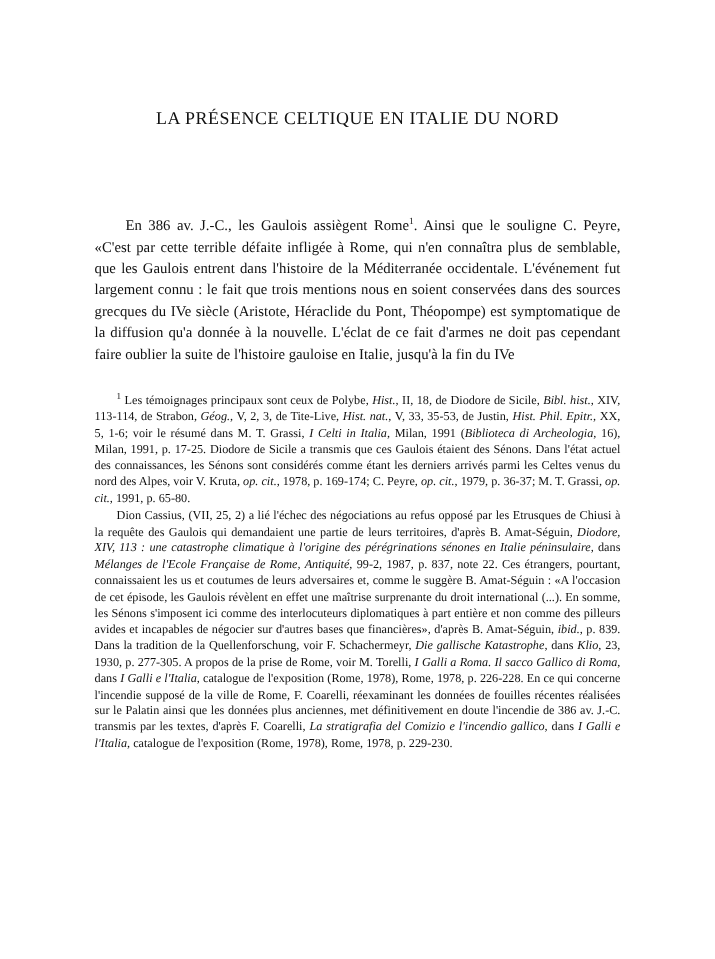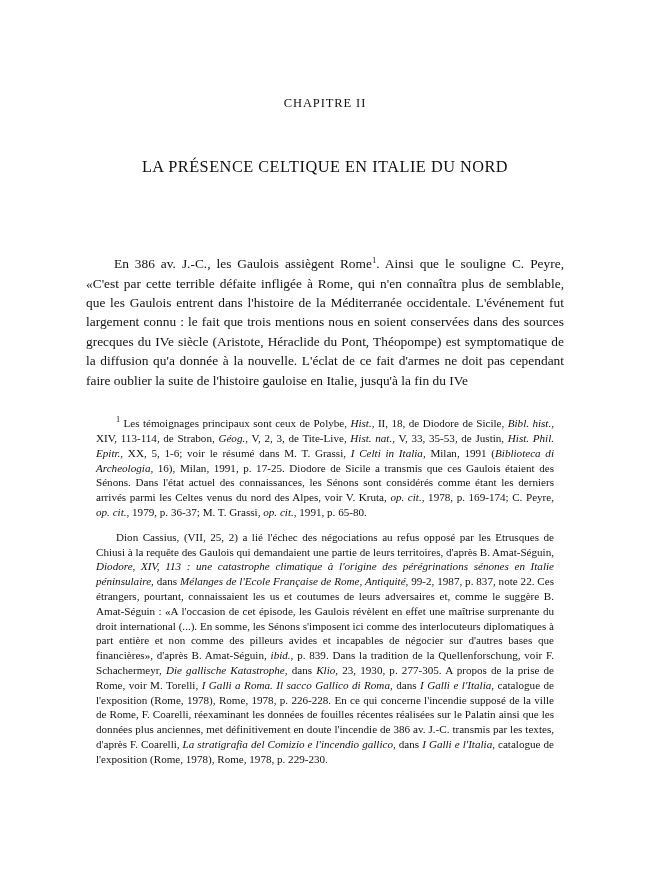--- a/index.html
+++ b/index.html
@@ -50,21 +50,21 @@
     hyphens: manual;
     font-family: Liberation Serif, serif;
   }
   .footnote-block {
     margin-top: 26px;
     font-size: 11.1px;
     line-height: 1.335;
     text-align: justify;
   }
   .footnote-p {
-    margin: 10px;
+    margin: 0;
     text-indent: 20px;
   }
   .footnote-p + .footnote-p {
     margin-top: 1px;
     font-family: Liberation Serif, serif;
   }
   .fn-marker {
     vertical-align: super;
     font-size: 8.2px;
     line-height: 0;
@@ -79,21 +79,20 @@
     font-size: 0.68em;
     line-height: 0;
   }
   i { font-style: italic; }
 </style>
 </head>
 <body>
 
 <div class="page">
 
-  <div class="chapter-label">CHAPITRE II</div>
 
   <h1 class="doc-title">
     <span class="line">LA PRÉSENCE CELTIQUE EN ITALIE DU NORD</span>
   </h1>
 
   <p class="body-text"><span>En 386 av. J.-C., les Gaulois assiègent Rome</span><sup class="ref">1</sup><span>. Ainsi que le souligne C. Peyre, «C'est par cette terrible défaite infligée à Rome, qui n'en connaîtra plus de semblable, que les Gaulois entrent dans l'histoire de la Méditerranée occidentale. L'événement fut largement connu : le fait que trois mentions nous en soient conservées dans des sources grecques du IVe siècle (Aristote, Héraclide du Pont, Théopompe) est symptomatique de la diffusion qu'a donnée à la nouvelle. L'éclat de ce fait d'armes ne doit pas cependant faire oublier la suite de l'histoire gauloise en Italie, jusqu'à la fin du IVe</span></p>
 
   <div class="footnote-block">
     <p class="footnote-p"><span class="fn-marker">1</span><span> Les témoignages principaux sont ceux de Polybe, <i>Hist.</i>, II, 18, de Diodore de Sicile, <i>Bibl. hist.</i>, XIV, 113-114, de Strabon, <i>Géog.</i>, V, 2, 3, de Tite-Live, <i>Hist. nat.</i>, V, 33, 35-53, de Justin, <i>Hist. Phil. Epitr.</i>, XX, 5, 1-6; voir le résumé dans M. T. Grassi, <i>I Celti in Italia</i>, Milan, 1991 (<i>Biblioteca di Archeologia</i>, 16), Milan, 1991, p. 17-25. Diodore de Sicile a transmis que ces Gaulois étaient des Sénons. Dans l'état actuel des connaissances, les Sénons sont considérés comme étant les derniers arrivés parmi les Celtes venus du nord des Alpes, voir V. Kruta, <i>op. cit.</i>, 1978, p. 169-174; C. Peyre, <i>op. cit.</i>, 1979, p. 36-37; M. T. Grassi, <i>op. cit.</i>, 1991, p. 65-80.</span></p>
     <p class="footnote-p"><span>Dion Cassius, (VII, 25, 2) a lié l'échec des négociations au refus opposé par les Etrusques de Chiusi à la requête des Gaulois qui demandaient une partie de leurs territoires, d'après B. Amat-Séguin, <i>Diodore, XIV, 113 : une catastrophe climatique à l'origine des pérégrinations sénones en Italie péninsulaire</i>, dans <i>Mélanges de l'Ecole Française de Rome, Antiquité</i>, 99-2, 1987, p. 837, note 22. Ces étrangers, pourtant, connaissaient les us et coutumes de leurs adversaires et, comme le suggère B. Amat-Séguin : «A l'occasion de cet épisode, les Gaulois révèlent en effet une maîtrise surprenante du droit international (...). En somme, les Sénons s'imposent ici comme des interlocuteurs diplomatiques à part entière et non comme des pilleurs avides et incapables de négocier sur d'autres bases que financières», d'après B. Amat-Séguin, <i>ibid.</i>, p. 839. Dans la tradition de la Quellenforschung, voir F. Schachermeyr, <i>Die gallische Katastrophe</i>, dans <i>Klio</i>, 23, 1930, p. 277-305. A propos de la prise de Rome, voir M. Torelli, <i>I Galli a Roma. Il sacco Gallico di Roma</i>, dans <i>I Galli e l'Italia</i>, catalogue de l'exposition (Rome, 1978), Rome, 1978, p. 226-228. En ce qui concerne l'incendie supposé de la ville de Rome, F. Coarelli, réexaminant les données de fouilles récentes réalisées sur le Palatin ainsi que les données plus anciennes, met définitivement en doute l'incendie de 386 av. J.-C. transmis par les textes, d'après F. Coarelli, <i>La stratigrafia del Comizio e l'incendio gallico</i>, dans <i>I Galli e l'Italia</i>, catalogue de l'exposition (Rome, 1978), Rome, 1978, p. 229-230.</span></p>

